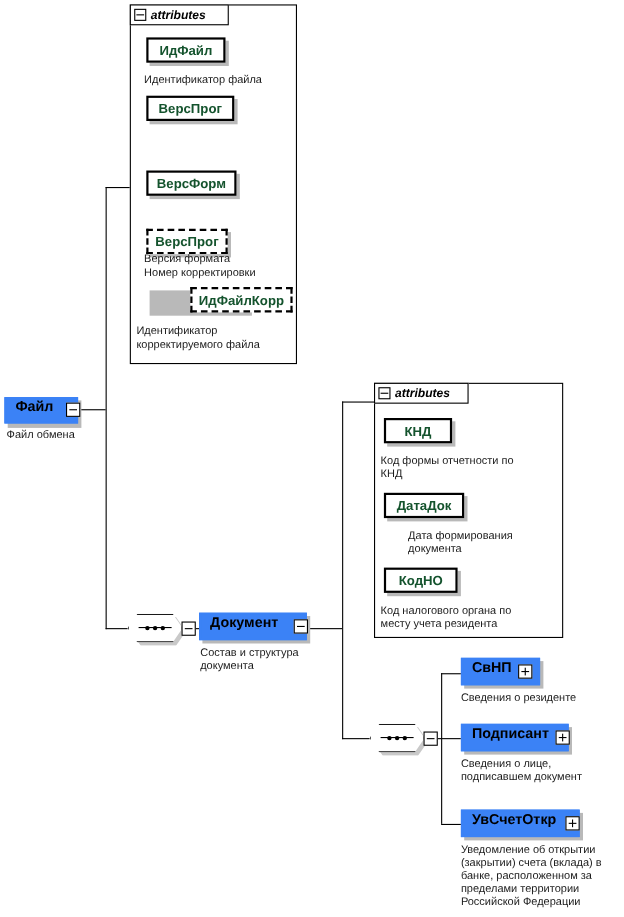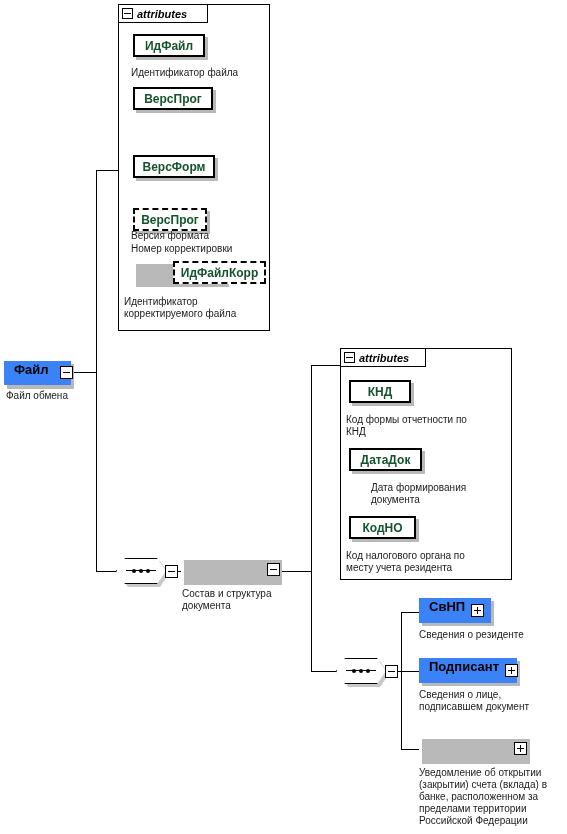--- a/index.html
+++ b/index.html
@@ -299,20 +299,23 @@
     <div class="bar"></div>
     <div class="dots">
         <i></i>
         <i></i>
         <i></i>
       </div>
   </div>
   <div class="pm-edge" style="left:165px; top:565px;"></div>
 
   <div class="shadow" style="left:184px; top:560px; width:98px; height:25px;"></div>
+  <div class="elnode" style="left:181px; top:557px; width:98px; height:25px;">
+    <span class="name">Документ</span>
+  </div>
   <div class="pm-edge" style="left:267px; top:563px;"></div>
   <div class="caption" style="left:182px; top:588px; width:120px;">Состав и структура
 документа</div>
 
   <div class="attr-panel" style="left:340px; top:348px; width:172px; height:232px;">
     <div class="attr-tab" style="width:86px;">
       <span class="pm"></span>
       <span class="label">attributes</span>
     </div>
   </div>
@@ -359,20 +362,23 @@
 
   <div class="shadow" style="left:422px; top:661px; width:98px; height:25px;"></div>
   <div class="elnode" style="left:419px; top:658px; width:98px; height:25px;">
     <span class="name">Подписант</span>
   </div>
   <div class="pm-edge plus" style="left:505px; top:664px;"></div>
   <div class="caption" style="left:419px; top:689px; width:150px;">Сведения о лице,
 подписавшем документ</div>
 
   <div class="shadow" style="left:422px; top:739px; width:108px; height:25px;"></div>
+  <div class="elnode" style="left:419px; top:736px; width:108px; height:25px;">
+    <span class="name">УвСчетОткр</span>
+  </div>
   <div class="pm-edge plus" style="left:514px; top:742px;"></div>
   <div class="caption" style="left:419px; top:767px; width:150px;">Уведомление об открытии
 (закрытии) счета (вклада) в
 банке, расположенном за
 пределами территории
 Российской Федерации</div>
 
 </div>
 
 </body></html>

